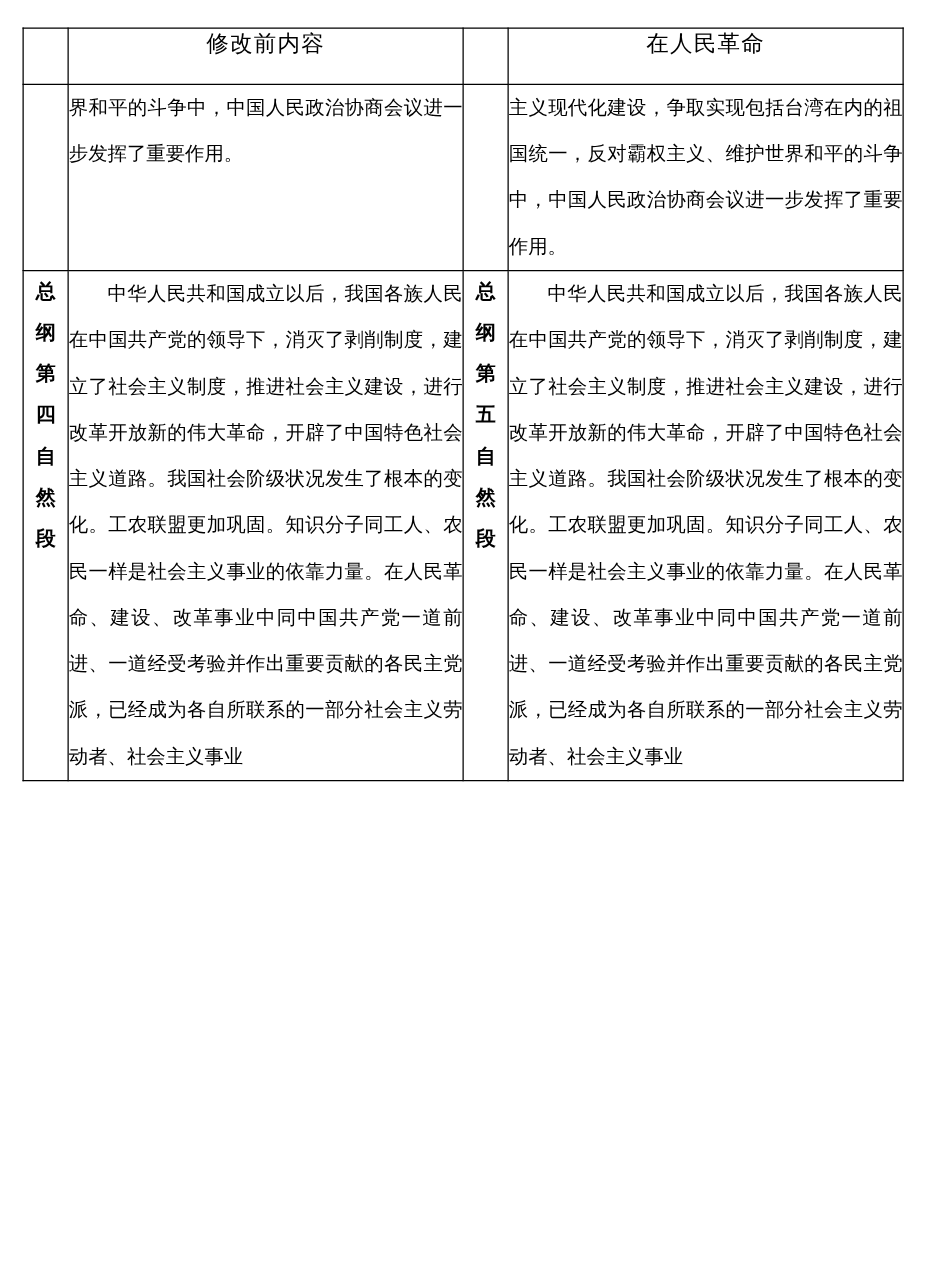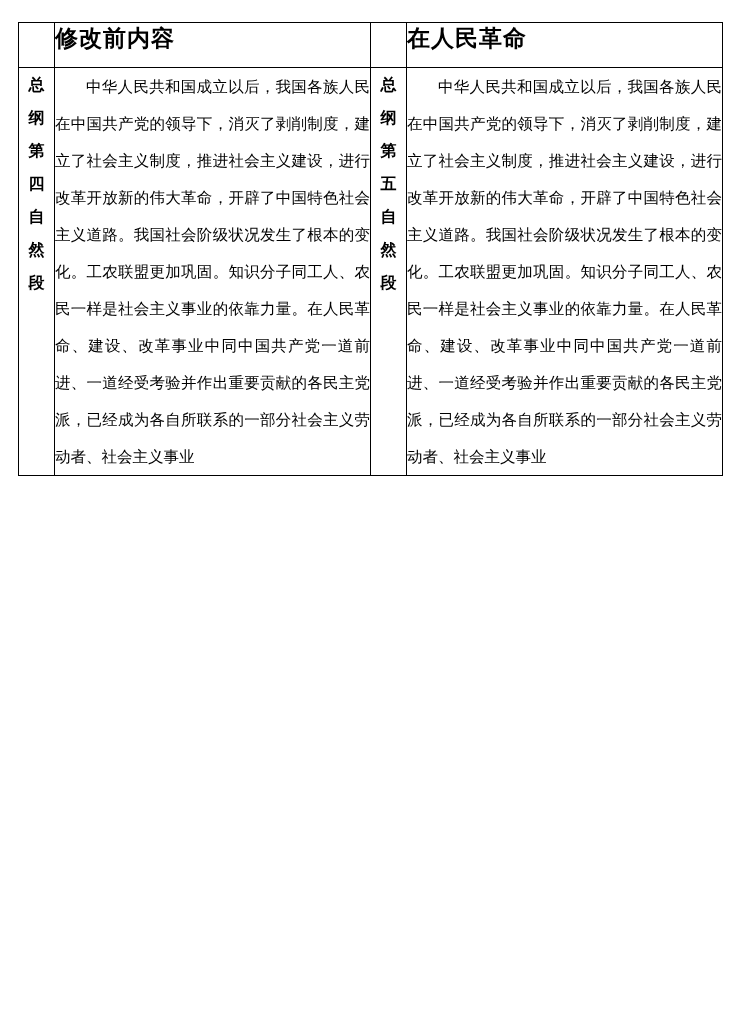--- a/index.html
+++ b/index.html
@@ -30,23 +30,24 @@
     border: 1px solid #000000;
     vertical-align: top;
     padding: 0;
   }
   .col-label { width: 36px; }
   .col-text  { width: 316px; }
 
   
   .hdr-cell {
     height: 44px;
+    text-align: center;
     vertical-align: middle;
-    font-size: 23px;
-    font-weight: bold;
+    font-size: 18px;
+    font-weight: normal;
     letter-spacing: 1px;
   }
   .hdr-blank { height: 44px; }
 
   
   .vlabel {
     text-align: center;
     vertical-align: middle;
     font-size: 16px;
     font-weight: bold;
@@ -87,20 +88,26 @@
       <col class="col-text">
     </colgroup>
     <tbody>
       <tr>
         <td class="hdr-blank"></td>
         <td class="hdr-cell">修改前内容</td>
         <td class="hdr-blank"></td>
         <td class="hdr-cell">在人民革命</td>
       </tr>
 
+      <tr>
+        <td class="vlabel"></td>
+        <td class="body-cell">界和平的斗争中，中国人民政治协商会议进一步发挥了重要作用。</td>
+        <td class="vlabel"></td>
+        <td class="body-cell">主义现代化建设，争取实现包括台湾在内的祖国统一，反对霸权主义、维护世界和平的斗争中，中国人民政治协商会议进一步发挥了重要作用。</td>
+      </tr>
 
       <tr class="clip-row">
         <td class="vlabel">
           <span>总</span>
           <span>纲</span>
           <span>第</span>
           <span>四</span>
           <span>自</span>
           <span>然</span>
           <span>段</span>

